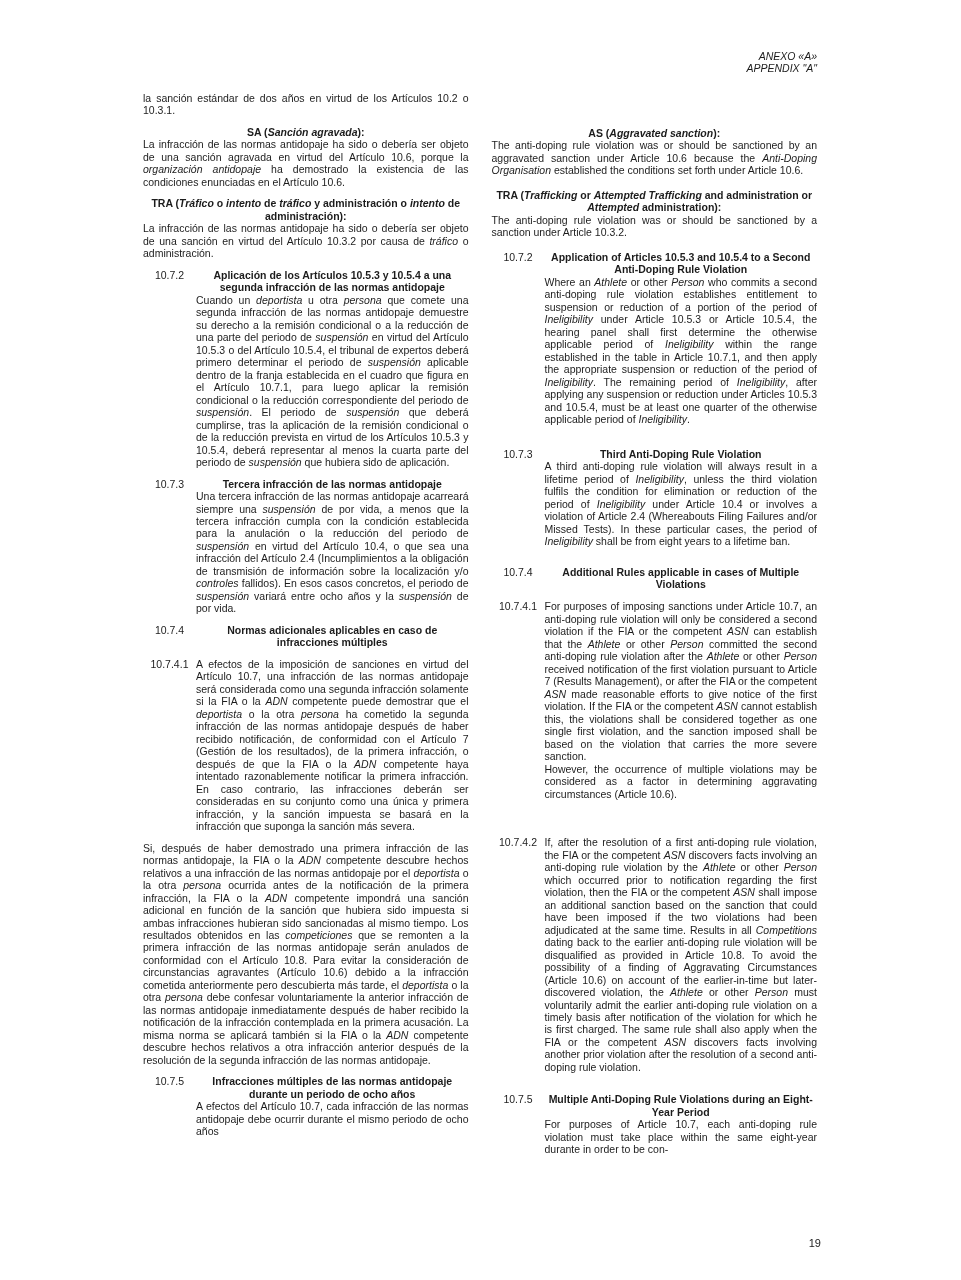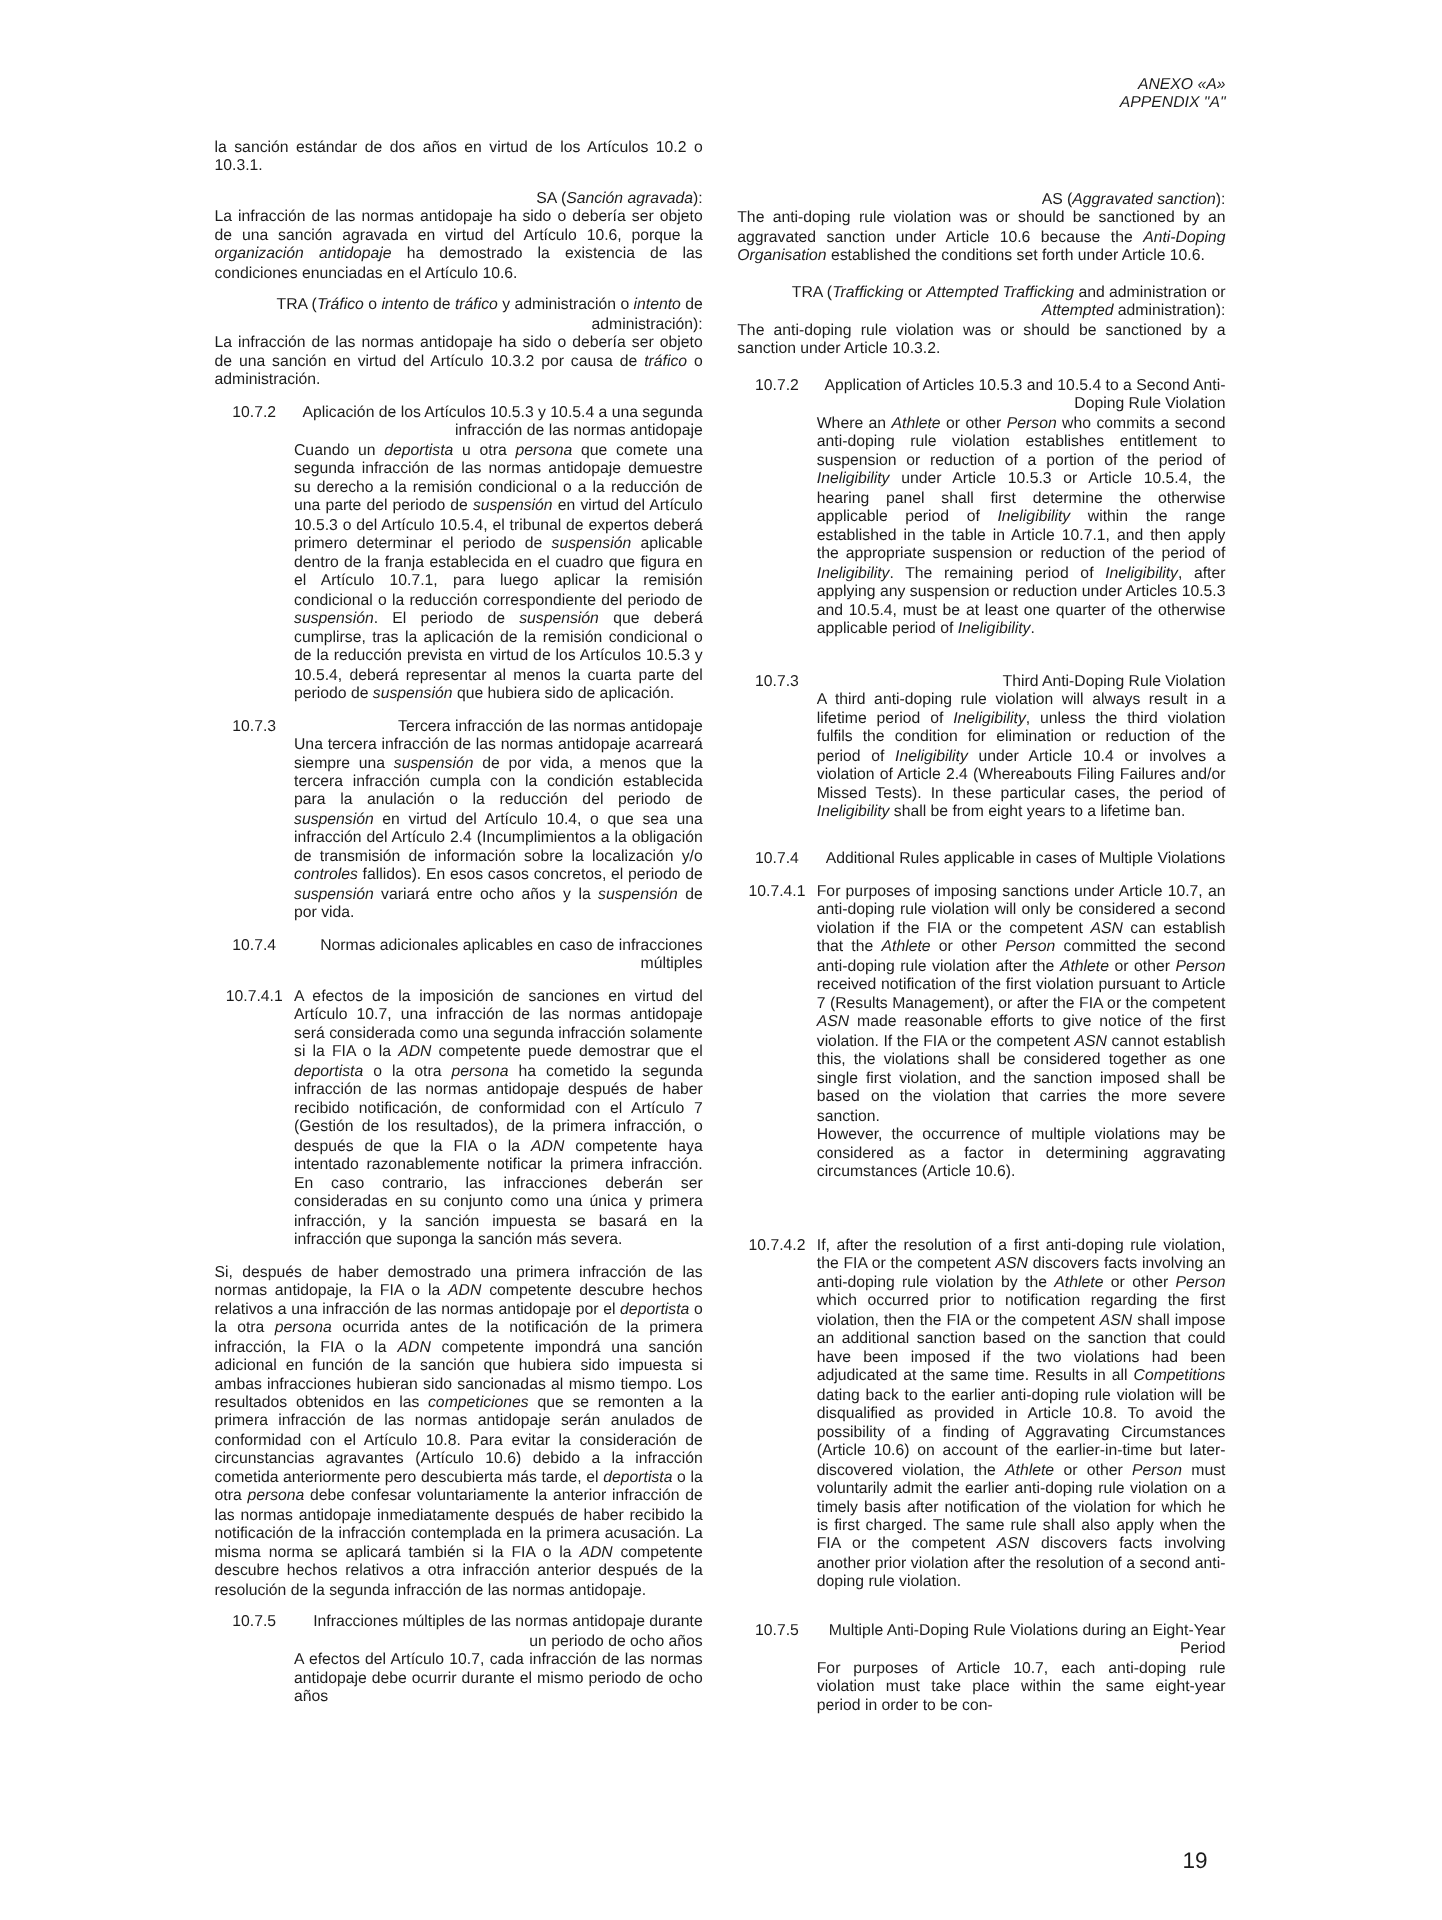--- a/index.html
+++ b/index.html
@@ -27,36 +27,36 @@
     display: flex;
     gap: 23px;
     align-items: flex-start;
   }
   .col { width: 408px; }
   .section { margin-top: 9px; }
   .col .section:first-child { margin-top: 0; }
   .numbered { display: flex; }
   .sec-num { flex: 0 0 53px; text-align: center; }
   .sec-content { flex: 1; min-width: 0; }
-  .sec-heading { font-weight: normal; text-align: right; }
+  .sec-heading { font-weight: bold; text-align: center; }
   p.sec-para { text-align: justify; }
   
   .col-right .section { margin-top: 12px; }
   .col-right .section:first-child { margin-top: 35px; }
   .col-right .section:nth-child(2) { }
   .col-right .section:nth-child(4) { margin-top: 22px; }
   .col-right .section:nth-child(5) { margin-top: 18px; }
   .col-right .section:nth-child(6) { margin-top: 10px; }
   .col-right .section:nth-child(7) { margin-top: 36px; }
   .col-right .section:nth-child(8) { margin-top: 20px; }
   .page-number {
     position: absolute;
-    right: 73px;
+    right: 57px;
     bottom: 30px;
-    font-size: 15px;
+    font-size: 11px;
   }
 </style>
 </head>
 <body>
 
 <div class="page">
   <div class="header">
     <div>ANEXO «A»</div>
     <div>APPENDIX "A"</div>
   </div>
@@ -161,19 +161,19 @@
         <div class="section numbered">
           <span class="sec-num">10.7.4.2</span>
           <div class="sec-content">
             <p class="sec-para">If, after the resolution of a first anti-doping rule violation, the FIA or the competent <i>ASN</i> discovers facts involving an anti-doping rule violation by the <i>Athlete</i> or other <i>Person</i> which occurred prior to notification regarding the first violation, then the FIA or the competent <i>ASN</i> shall impose an additional sanction based on the sanction that could have been imposed if the two violations had been adjudicated at the same time. Results in all <i>Competitions</i> dating back to the earlier anti-doping rule violation will be disqualified as provided in Article 10.8. To avoid the possibility of a finding of Aggravating Circumstances (Article 10.6) on account of the earlier-in-time but later-discovered violation, the <i>Athlete</i> or other <i>Person</i> must voluntarily admit the earlier anti-doping rule violation on a timely basis after notification of the violation for which he is first charged. The same rule shall also apply when the FIA or the competent <i>ASN</i> discovers facts involving another prior violation after the resolution of a second anti-doping rule violation.</p>
           </div>
         </div>
         <div class="section numbered">
           <span class="sec-num">10.7.5</span>
           <div class="sec-content">
             <div class="sec-heading">Multiple Anti-Doping Rule Violations during an Eight-Year Period</div>
-            <p class="sec-para">For purposes of Article 10.7, each anti-doping rule violation must take place within the same eight-year period in order to be con-</p>
+            <p class="sec-para">For purposes of Article 10.7, each anti-doping rule violation must take place within the same eight-year durante in order to be con-</p>
           </div>
         </div>
       </div>
   </div>
   <div class="page-number">19</div>
 </div>
 
 </body></html>

